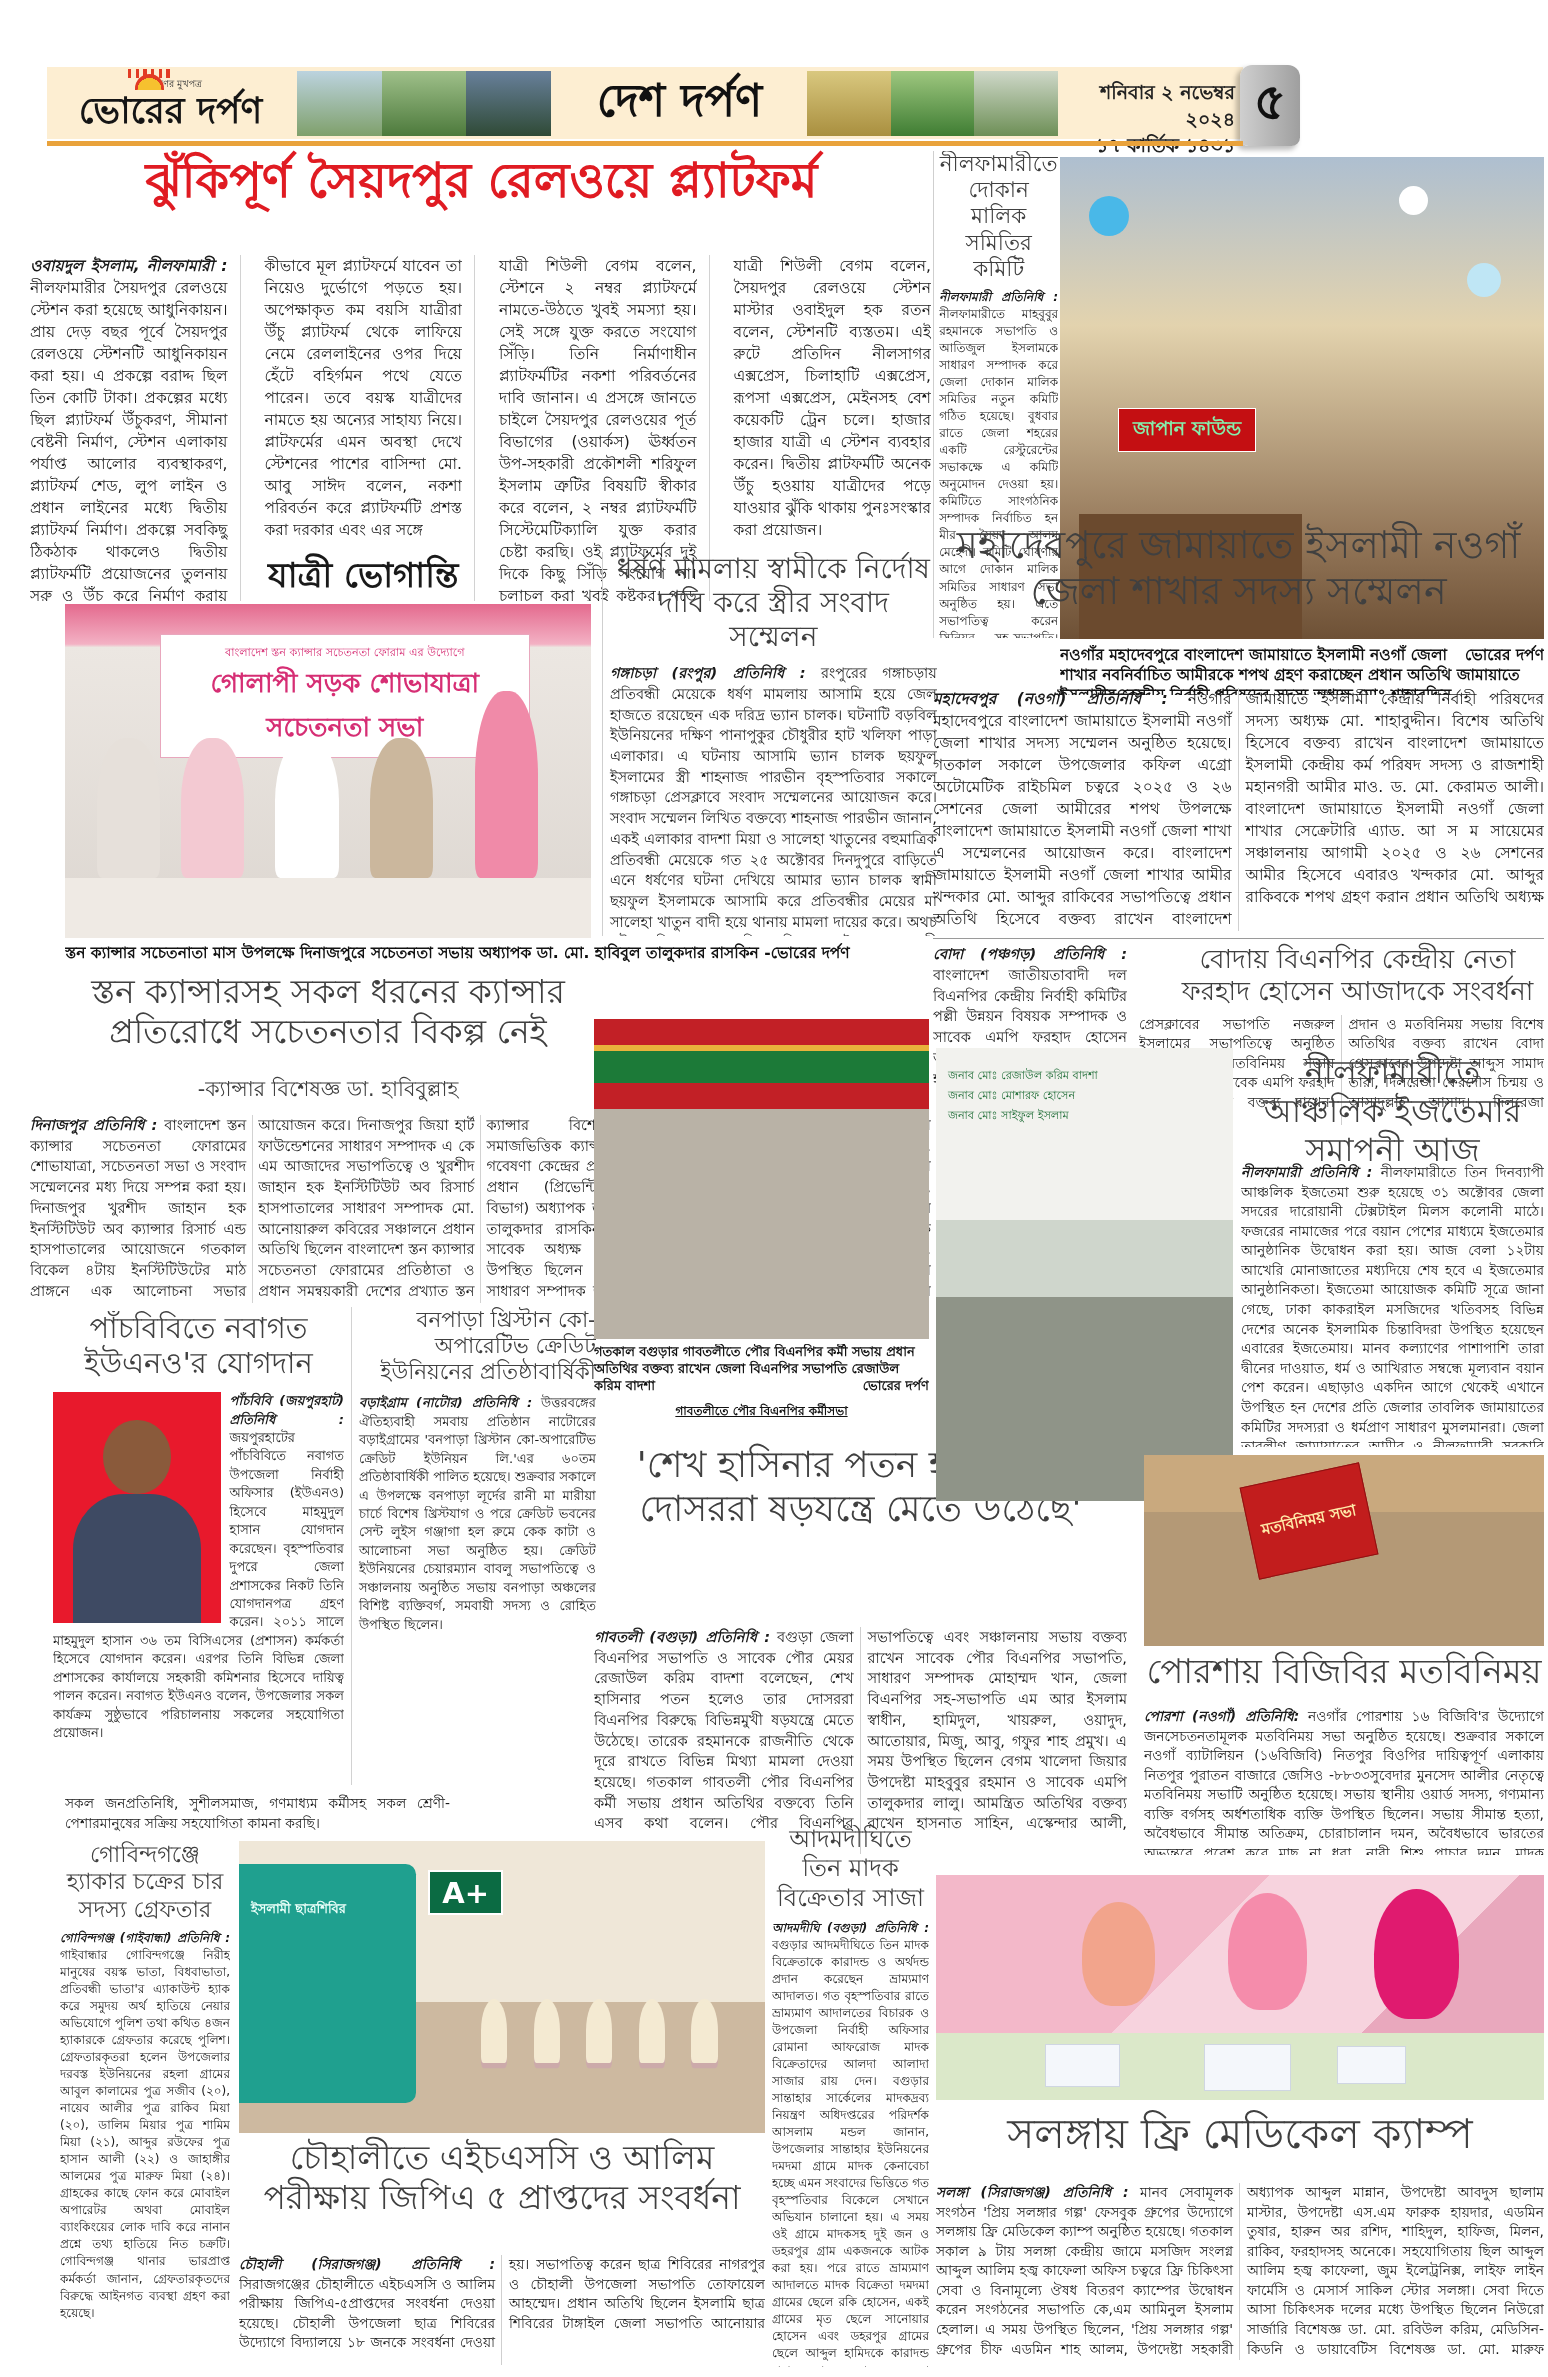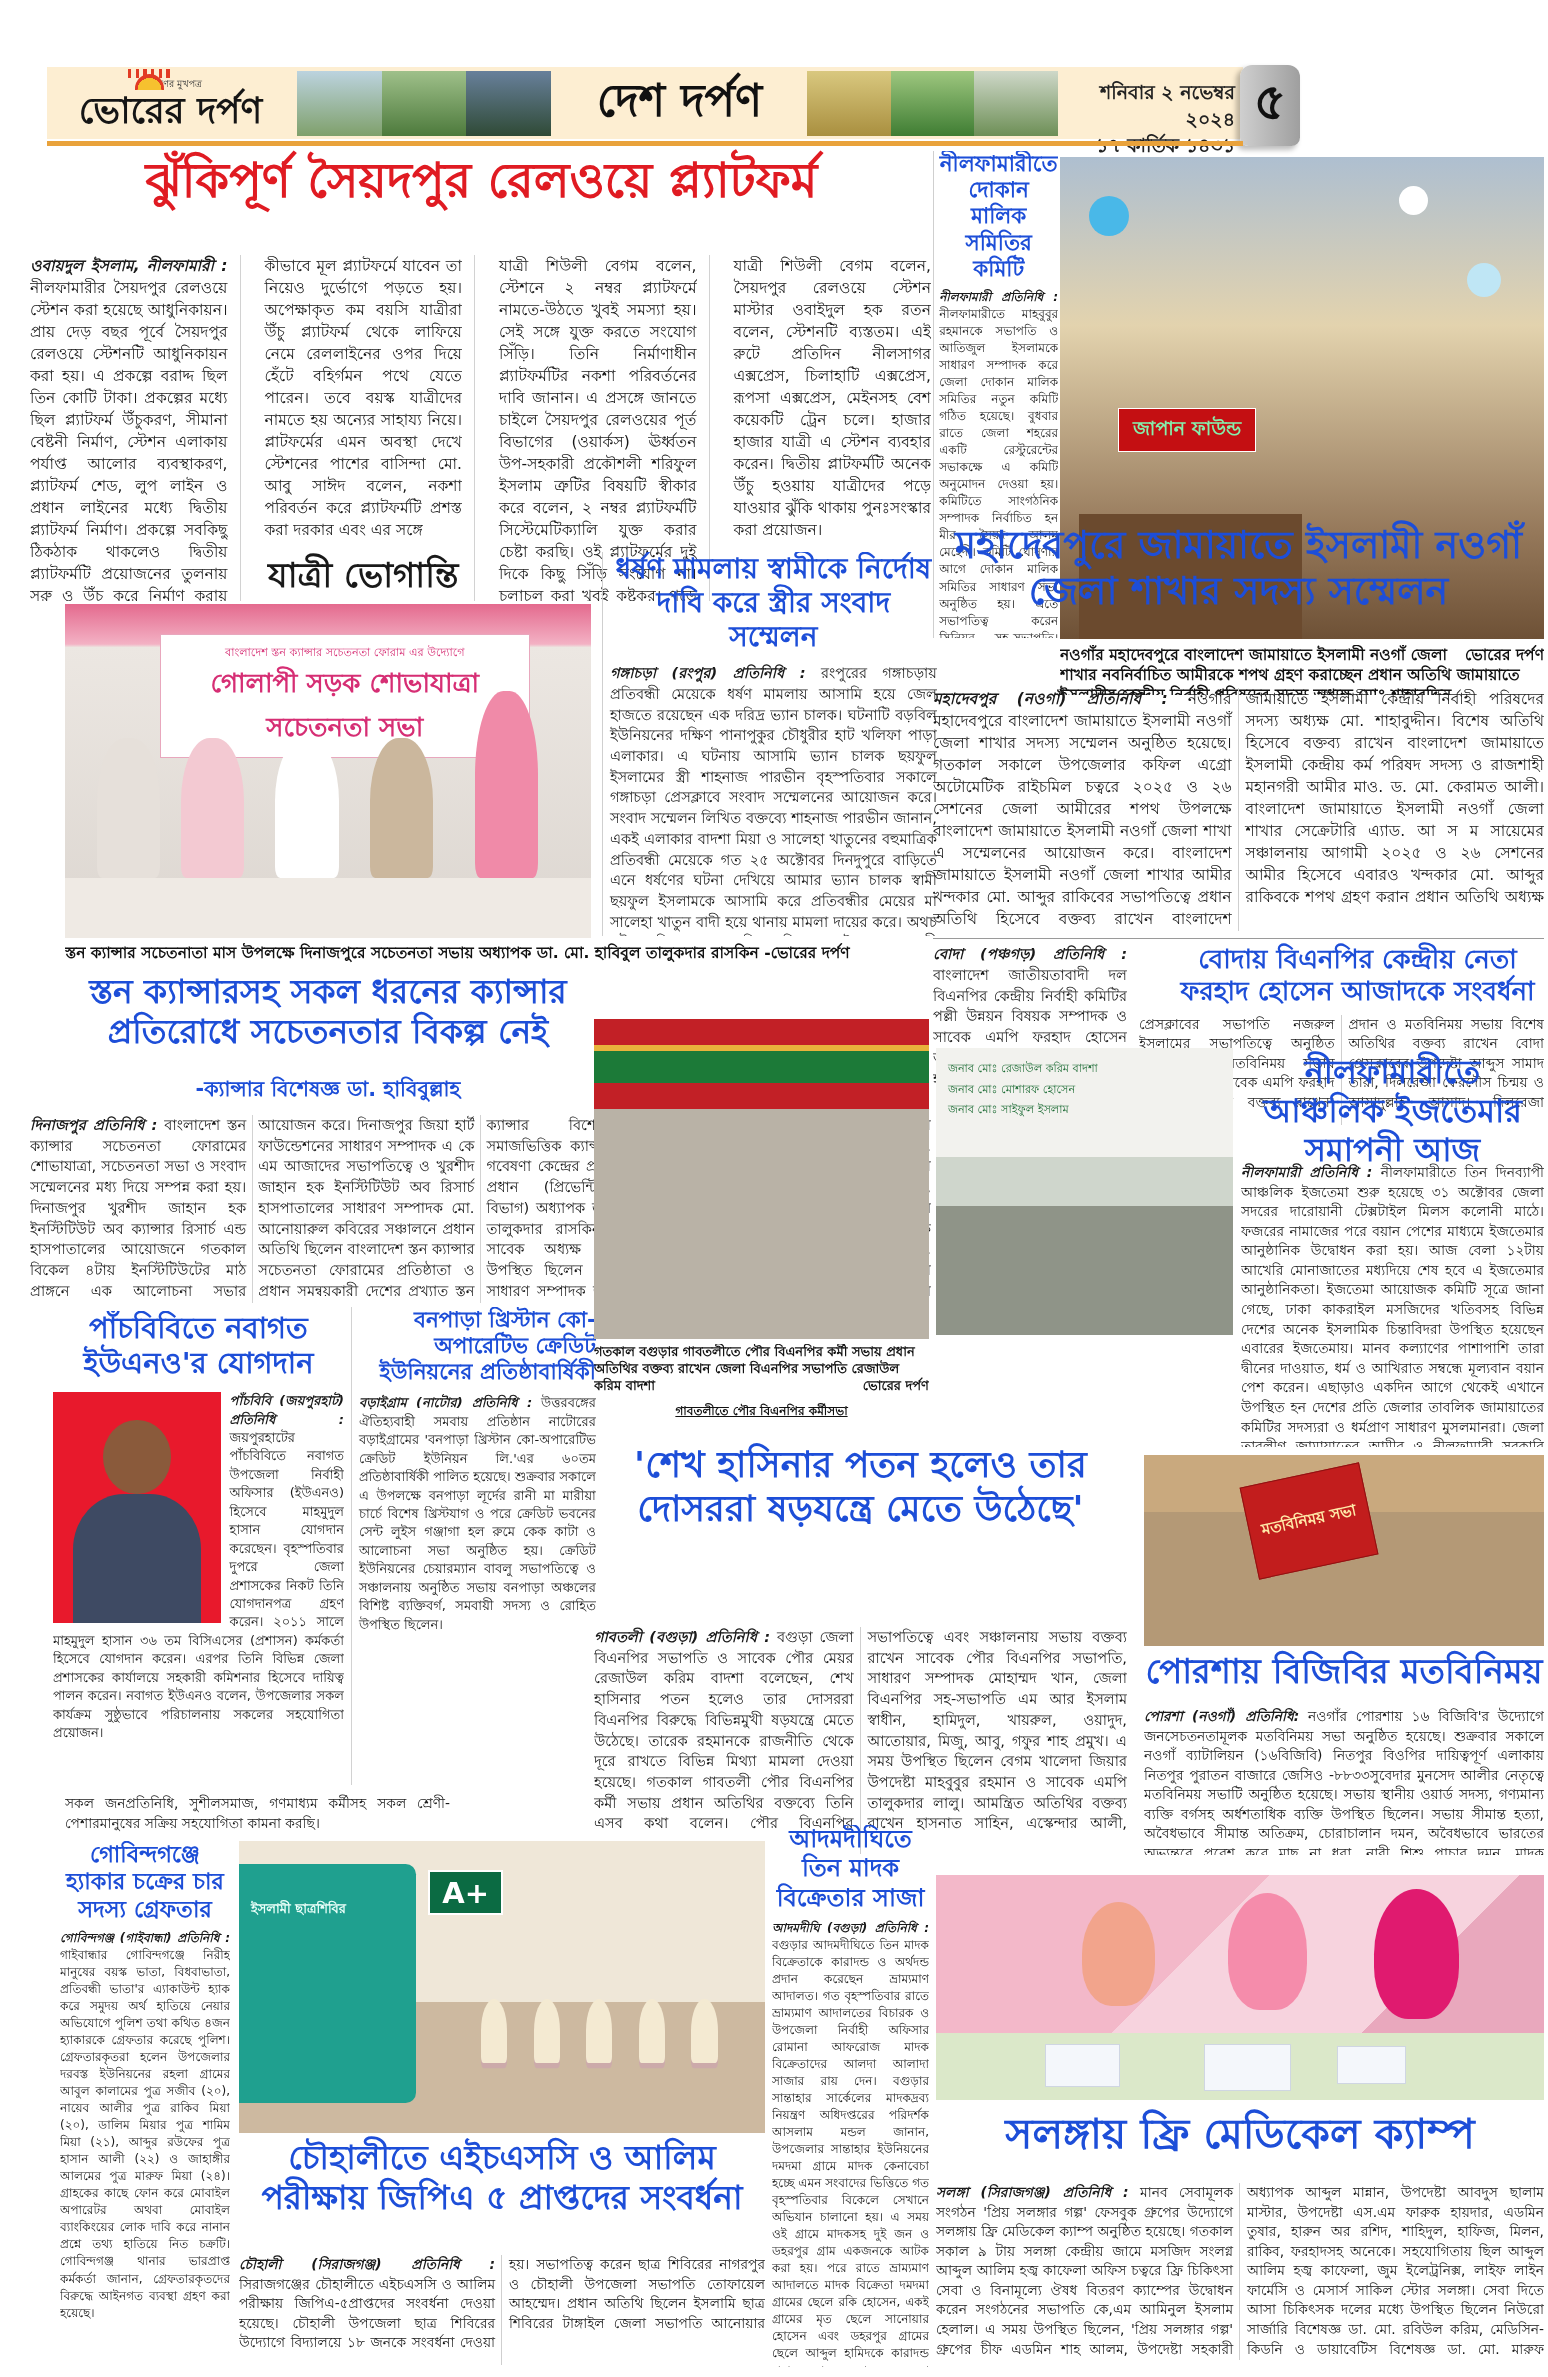--- a/index.html
+++ b/index.html
@@ -20,21 +20,21 @@
   .section-title{font-size:45px;font-weight:bold;display:flex;align-items:center;justify-content:center;background:#fdeed2;}
   .hdr-strip{display:flex;}
   .hdr-strip div{flex:1;}
   .date-block{font-size:19px;font-weight:bold;text-align:right;line-height:1.4;color:#222;}
   .page-curl{background:linear-gradient(90deg,#cfcfcf,#9f9f9f);border-radius:12px 12px 8.6px 8.6px;
              display:flex;align-items:center;justify-content:center;font-size:50px;font-weight:bold;color:#111;
              box-shadow:-3.4px 3.4px 5.2px rgba(0,0,0,.25);}
   .orange-rule{background:#e9a23b;}
   
   .hl-red{color:#e01b22;font-weight:bold;text-align:center;line-height:1.15;}
-  .hl{font-weight:bold;color:#1d4ed8;text-align:center;line-height:1.22;}
+  .hl{font-weight:normal;color:#404040;text-align:center;line-height:1.22;}
   .body-txt{font-size:15.5px;line-height:1.42;text-align:justify;color:#191919;}
   .dl{font-weight:bold;font-style:italic;}
   .cap{font-size:15.5px;font-weight:600;line-height:1.3;color:#111;}
   .credit{float:right;font-weight:bold;}
   .cols2{column-count:2;column-gap:13.8px;column-rule:0.9px solid #cfcfcf;}
   .cols4{display:flex;gap:12px;}
   .cols4 > div{flex:1;}
   .cols4 > div + div{border-left:0.9px solid #d2d2d2;padding-left:24px;}
   .quote-box{margin:12px 0;text-align:center;}
   .quote-box .q{font-size:34px;font-weight:bold;line-height:1.3;}
@@ -229,21 +229,21 @@
 </div>
 <div class="abs ctr" style="left:594px;top:1402px;width:335px;">
   <span class="kicker" style="font-size:12px;">গাবতলীতে পৌর বিএনপির কর্মীসভা</span>
 </div>
 <div class="abs hl" style="left:594px;top:1443px;width:533px;font-size:36px;">'শেখ হাসিনার পতন হলেও তার দোসররা ষড়যন্ত্রে মেতে উঠেছে'</div>
 <div class="abs cols2 clip body-txt" style="left:594px;top:1627px;width:533px;height:227px;font-size:14.6px;">
   <b class="dl">গাবতলী (বগুড়া) প্রতিনিধি :</b>
   <span>বগুড়া জেলা বিএনপির সভাপতি ও সাবেক পৌর মেয়র রেজাউল করিম বাদশা বলেছেন, শেখ হাসিনার পতন হলেও তার দোসররা বিএনপির বিরুদ্ধে বিভিন্নমুখী ষড়যন্ত্রে মেতে উঠেছে। তারেক রহমানকে রাজনীতি থেকে দূরে রাখতে বিভিন্ন মিথ্যা মামলা দেওয়া হয়েছে। গতকাল গাবতলী পৌর বিএনপির কর্মী সভায় প্রধান অতিথির বক্তব্যে তিনি এসব কথা বলেন। পৌর বিএনপির সভাপতিত্বে এবং সঞ্চালনায় সভায় বক্তব্য রাখেন সাবেক পৌর বিএনপির সভাপতি, সাধারণ সম্পাদক মোহাম্মদ খান, জেলা বিএনপির সহ-সভাপতি এম আর ইসলাম স্বাধীন, হামিদুল, খায়রুল, ওয়াদুদ, আতোয়ার, মিজু, আবু, গফুর শাহ প্রমুখ। এ সময় উপস্থিত ছিলেন বেগম খালেদা জিয়ার উপদেষ্টা মাহবুবুর রহমান ও সাবেক এমপি তালুকদার লালু। আমন্ত্রিত অতিথির বক্তব্য রাখেন হাসনাত সাহিন, এস্কেন্দার আলী, মাহবুব হাসান নিভা, যুগ্ম সম্পাদক সাহিদুল ইসলাম ও খোরশেদ আলম জুয়েল প্রমুখ উপস্থিত ছিলেন।</span>
 </div>
 
-<div class="photo p4" style="left:936px;top:1048px;width:297px;height:287px;">
+<div class="photo p4" style="left:936px;top:1048px;width:297px;height:453px;">
   <div class="bn">
     <div>জনাব মোঃ রেজাউল করিম বাদশা</div>
     <div>জনাব মোঃ মোশারফ হোসেন</div>
     <div>জনাব মোঃ সাইফুল ইসলাম</div>
   </div>
 </div>
 <div class="abs hl" style="left:1241px;top:1053px;width:303px;font-size:32px;">নীলফামারীতে আঞ্চলিক ইজতেমার সমাপনী আজ</div>
 <div class="abs clip body-txt" style="left:1241px;top:1163px;width:303px;height:284px;font-size:13.8px;">
   <b class="dl">নীলফামারী প্রতিনিধি :</b>
   <span>নীলফামারীতে তিন দিনব্যাপী আঞ্চলিক ইজতেমা শুরু হয়েছে ৩১ অক্টোবর জেলা সদরের দারোয়ানী টেক্সটাইল মিলস কলোনী মাঠে। ফজরের নামাজের পরে বয়ান পেশের মাধ্যমে ইজতেমার আনুষ্ঠানিক উদ্বোধন করা হয়। আজ বেলা ১২টায় আখেরি মোনাজাতের মধ্যদিয়ে শেষ হবে এ ইজতেমার আনুষ্ঠানিকতা। ইজতেমা আয়োজক কমিটি সূত্রে জানা গেছে, ঢাকা কাকরাইল মসজিদের খতিবসহ বিভিন্ন দেশের অনেক ইসলামিক চিন্তাবিদরা উপস্থিত হয়েছেন এবারের ইজতেমায়। মানব কল্যাণের পাশাপাশি তারা দ্বীনের দাওয়াত, ধর্ম ও আখিরাত সম্বন্ধে মূল্যবান বয়ান পেশ করেন। এছাড়াও একদিন আগে থেকেই এখানে উপস্থিত হন দেশের প্রতি জেলার তাবলিক জামায়াতের কমিটির সদস্যরা ও ধর্মপ্রাণ সাধারণ মুসলমানরা। জেলা তাবলীগ জামায়াতের আমীর ও নীলফামারী সরকারি কলেজের অবসরপ্রাপ্ত অধ্যক্ষ প্রফেসর দিদারুল ইসলাম বলেন, বৃহস্পতিবার ফজরের নামাজের পর বয়ান পেশের মধ্য দিয়ে ইজতেমার আনুষ্ঠানিকতা শুরু হয়। শনিবার আখেরি মোনাজাতের মাধ্যমে এর আনুষ্ঠানিকতা শেষ হবে। দেশের বিভিন্ন স্থান থেকে এখানে লোকজন এসেছেন। মোর্শেদ আলম বলেন, ইজতেমা ঘিরে নিরাপত্তা জোরদার করা হয়েছে। পুলিশের পাশাপাশি সাদা পোশাকে গোয়েন্দা, ডিবিসহ অনান্য বাহিনী কাজ করছে। যেকোনো গুজব রোধে সাইবার নজরদারি রয়েছে। পুলিশ সুপার মো. ওবায়দুল ইসলাম জানান, এবারে কয়েক লক্ষ মুসল্লি অংশ নিয়েছেন। অত্যন্ত শান্তিপূর্ণ পরিবেশে চলছে এবং ইসলামী চিন্তাবিদরা বয়ান করছেন।</span>

